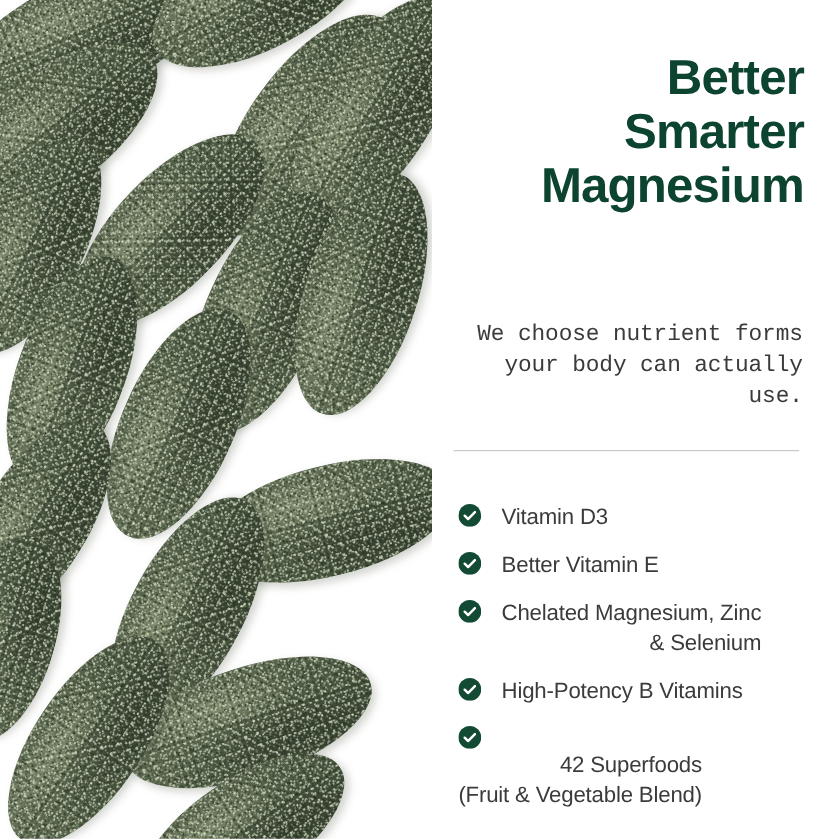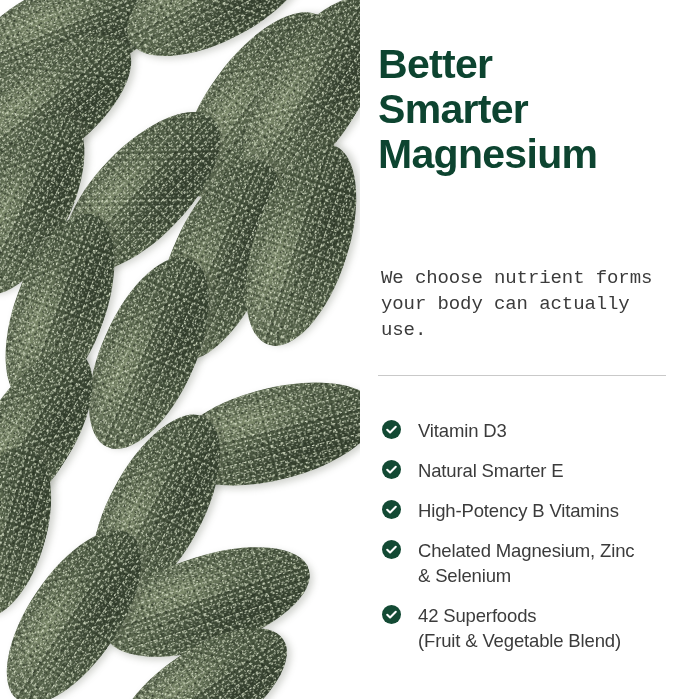--- a/index.html
+++ b/index.html
@@ -13,20 +13,21 @@
     overflow: hidden;
     font-family: "Liberation Sans", sans-serif;
     -webkit-font-smoothing: antialiased;
   }
 
   .page {
     position: relative;
     width: 679px;
     height: 562px;
     background: #ffffff;
+    text-align: right;
   }
 
   
   .pill-panel {
     position: absolute;
     left: 0;
     top: 0;
     width: 360px;
     height: 699px;
     overflow: hidden;
@@ -143,20 +144,21 @@
     margin: 4px;
     padding: 0;
   }
   .feature-item {
     display: flex;
     align-items: flex-start;
     margin-bottom: 15px;
   }
   .feature-item:last-child {
     margin-bottom: 0;
+    flex-direction: column;
   }
   .check-icon {
     flex: 0 0 auto;
     width: 19px;
     height: 19px;
     margin-top: 2px;
     margin-right: 17px;
     display: block;
   }
   .feature-text {
@@ -212,41 +214,41 @@
             <circle cx="12" cy="12" r="12" fill="#134a34"></circle>
             <path d="M6.6 12.3 L10.2 15.8 L17.4 8.6" fill="none" stroke="#ffffff" stroke-width="2.6" stroke-linecap="round" stroke-linejoin="round"></path>
           </svg>
           <span class="feature-text">Vitamin D3</span>
         </li>
         <li class="feature-item">
           <svg class="check-icon" viewBox="0 0 24 24">
             <circle cx="12" cy="12" r="12" fill="#134a34"></circle>
             <path d="M6.6 12.3 L10.2 15.8 L17.4 8.6" fill="none" stroke="#ffffff" stroke-width="2.6" stroke-linecap="round" stroke-linejoin="round"></path>
           </svg>
-          <span class="feature-text">Natural Smarter E</span>
-        </li>
-        <li class="feature-item">
-          <svg class="check-icon" viewBox="0 0 24 24">
-            <circle cx="12" cy="12" r="12" fill="#134a34"></circle>
-            <path d="M6.6 12.3 L10.2 15.8 L17.4 8.6" fill="none" stroke="#ffffff" stroke-width="2.6" stroke-linecap="round" stroke-linejoin="round"></path>
-          </svg>
-          <span class="feature-text">High-Potency B Vitamins</span>
+          <span class="feature-text">Better Vitamin E</span>
         </li>
         <li class="feature-item">
           <svg class="check-icon" viewBox="0 0 24 24">
             <circle cx="12" cy="12" r="12" fill="#134a34"></circle>
             <path d="M6.6 12.3 L10.2 15.8 L17.4 8.6" fill="none" stroke="#ffffff" stroke-width="2.6" stroke-linecap="round" stroke-linejoin="round"></path>
           </svg>
           <span class="feature-text">Chelated Magnesium, Zinc
 &amp; Selenium</span>
         </li>
         <li class="feature-item">
           <svg class="check-icon" viewBox="0 0 24 24">
             <circle cx="12" cy="12" r="12" fill="#134a34"></circle>
             <path d="M6.6 12.3 L10.2 15.8 L17.4 8.6" fill="none" stroke="#ffffff" stroke-width="2.6" stroke-linecap="round" stroke-linejoin="round"></path>
           </svg>
+          <span class="feature-text">High-Potency B Vitamins</span>
+        </li>
+        <li class="feature-item">
+          <svg class="check-icon" viewBox="0 0 24 24">
+            <circle cx="12" cy="12" r="12" fill="#134a34"></circle>
+            <path d="M6.6 12.3 L10.2 15.8 L17.4 8.6" fill="none" stroke="#ffffff" stroke-width="2.6" stroke-linecap="round" stroke-linejoin="round"></path>
+          </svg>
           <span class="feature-text">42 Superfoods
 (Fruit &amp; Vegetable Blend)</span>
         </li>
       </ul>
 
   </div>
 </div>
 
 </body></html>

